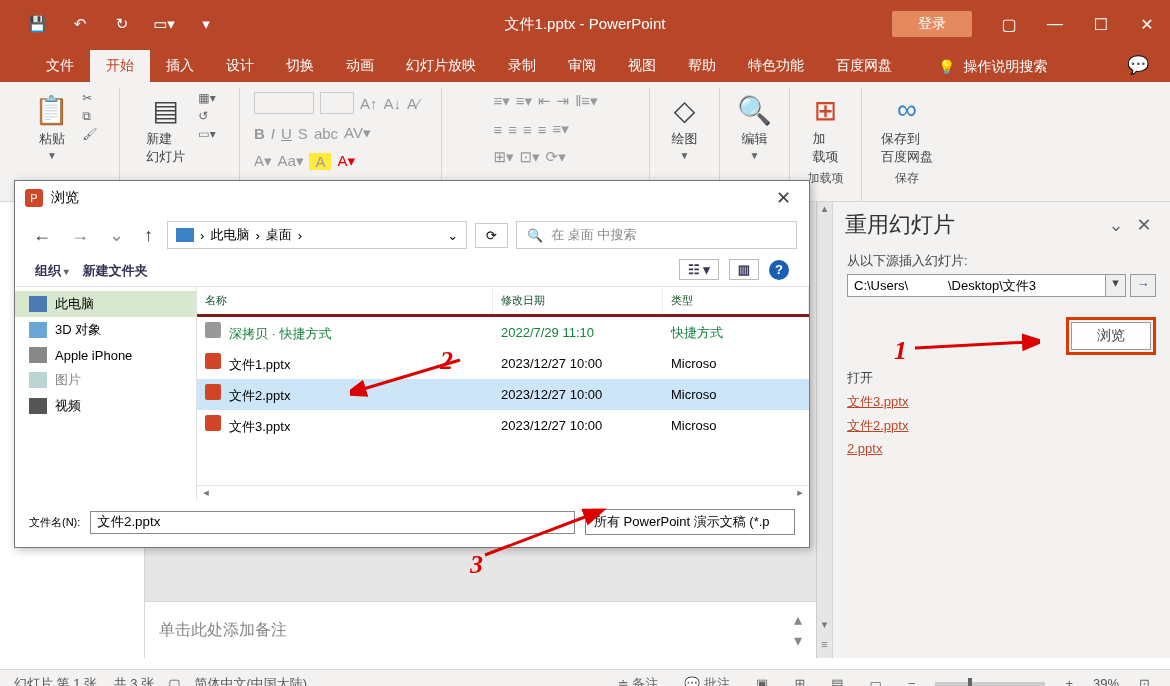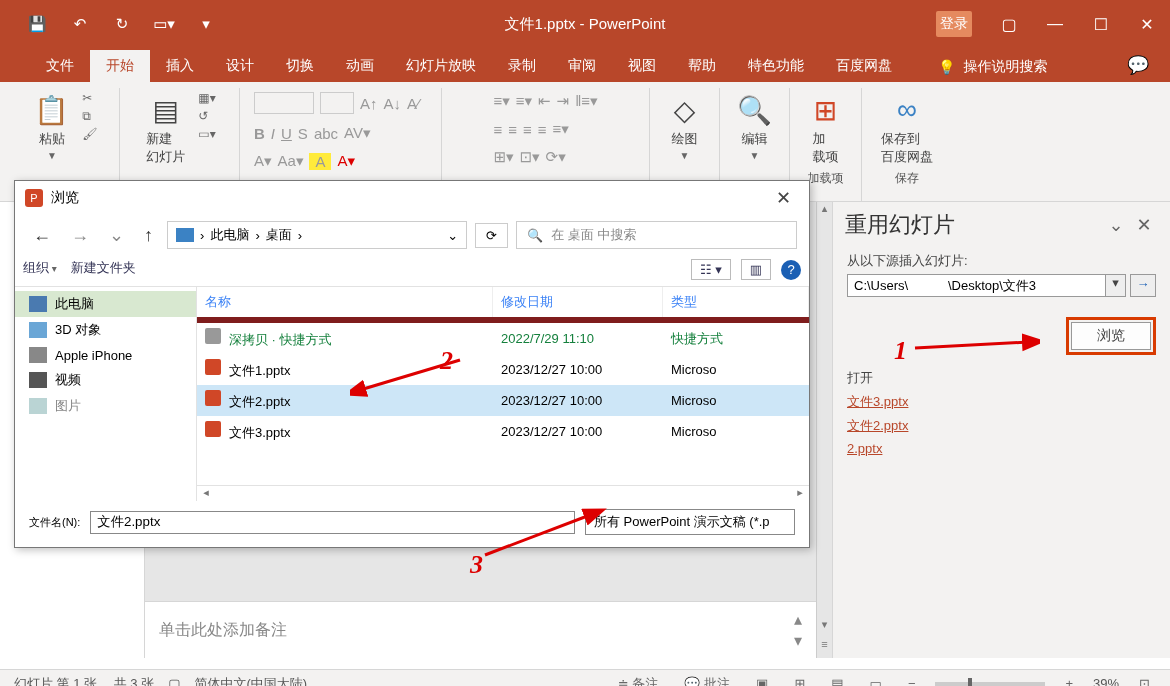--- a/index.html
+++ b/index.html
@@ -4,21 +4,21 @@
 <style>
 * { box-sizing: border-box; margin: 0; padding: 0; font-family: "Microsoft YaHei", "Segoe UI", sans-serif; }
 body { width: 1170px; height: 686px; background: #fff; overflow: hidden; position: relative; font-size: 13px; }
 
 
 .titlebar { background: #b8472a; height: 48px; display: flex; align-items: center; color: #fff; position: relative; }
 .titlebar-left { display: flex; align-items: center; gap: 6px; padding-left: 20px; }
 .titlebar-ico { width: 36px; height: 36px; display: flex; align-items: center; justify-content: center; color: #fff; font-size: 15px; border: 1px solid transparent; }
 .titlebar-center { position: absolute; left: 0; right: 0; text-align: center; pointer-events: none; font-size: 15px; }
 .titlebar-right { margin-left: auto; display: flex; align-items: center; }
-.login-btn { background: #e58a5f; padding: 4px 4px; font-size: 14px; border-radius: 2px; margin-right: 14px; }
+.login-btn { background: #e58a5f; padding: 4px 26px; font-size: 14px; border-radius: 2px; margin-right: 14px; }
 .win-btn { width: 46px; height: 44px; display: flex; align-items: center; justify-content: center; color: #fff; font-size: 16px; }
 
 
 .ribbon-tabs { background: #b8472a; height: 34px; display: flex; align-items: flex-end; padding-left: 30px; color: #fff; font-size: 14px; }
 .ribbon-tab { padding: 7px 16px 7px; cursor: pointer; }
 .ribbon-tab.active { background: #f3f2f1; color: #b8472a; }
 .ribbon-tell { margin-left: 20px; display: flex; align-items: center; gap: 8px; padding: 6px 10px; }
 .ribbon-comment { margin-left: auto; padding: 6px 20px; font-size: 18px;}
 
 
@@ -71,32 +71,32 @@
 .dlg-title { display: flex; align-items: center; padding: 6px 10px; font-size: 14px; }
 .dlg-title .pico { width:18px; height:18px; background:#d04727; border-radius:3px; margin-right:8px; display:inline-flex; align-items:center; justify-content:center; color:#fff; font-size:11px;}
 .dlg-title .close { margin-left:auto; font-size:18px; color:#444; padding:0 8px;}
 .dlg-nav { display:flex; align-items:center; padding: 6px 12px; gap: 8px; }
 .dlg-nav .arr { color:#888; font-size:18px; padding:2px 6px; }
 .dlg-nav .arr.active { color:#333; }
 .dlg-nav .crumb { display:flex; align-items:center; gap:6px; border:1px solid #ccc; padding:4px 8px; flex:0 0 300px; }
 .dlg-nav .crumb .drive { width:18px; height:14px; background:#3b82c4; }
 .dlg-nav .refresh { border:1px solid #ccc; padding:4px 10px; }
 .dlg-nav .search { border:1px solid #ccc; padding:4px 10px; flex:1; color:#888; display:flex; gap:8px; align-items:center;}
-.dlg-tool { display:flex; align-items:flex-start; padding:4px 8px 6px; gap:14px; font-size:13px; color:#335; border-bottom:1px solid #e2e2e2;}
+.dlg-tool { display:flex; align-items:flex-end; padding:4px 20px 6px; gap:14px; font-size:13px; color:#335; border-bottom:1px solid #e2e2e2;font-weight:bold;}
 .dlg-tool .drop-s::after { content:" ▾"; color:#666; font-size:10px;}
 .dlg-tool .right { margin-left:auto; display:flex; gap:10px; align-items:center;}
 .dlg-tool .view { border:1px solid #bbb; padding:2px 8px; }
 .dlg-tool .help { background:#1a5fb4; color:#fff; border-radius:50%; width:20px; height:20px; text-align:center; font-size:13px; line-height:20px;}
 .dlg-body { flex:1; display:flex; overflow:hidden;}
 .dlg-tree { width:182px; border-right:1px solid #e2e2e2; padding:4px 0; font-size:13px;}
 .tree-item { display:flex; align-items:center; gap:8px; padding:4px 14px; }
 .tree-item.sel { background:#d8e8d0; }
 .tree-ico { width:18px; height:16px; display:inline-block; }
 .dlg-list { flex:1; display:flex; flex-direction:column; font-size:13px; position:relative;}
-.list-head { display:flex; border-bottom:6px solid #7f1d1d; color:#3b82f6; font-size:13px;}
+.list-head { display:flex; border-bottom:3px solid #7f1d1d; color:#14532d; font-size:11px;}
 .list-head > div { padding:6px 8px; border-right:1px solid #eee; }
 .col-name { flex:0 0 296px;} .col-date { flex:0 0 170px;} .col-type { flex:1;}
 .list-row { display:flex; align-items:center; }
 .list-row > div { padding:5px 8px; }
 .list-row.sel { background:#cde6f7; }
 .list-row .fico { width:16px; height:16px; background:#d04727; border-radius:2px; display:inline-block; margin-right:8px;}
 .list-row.dim { color:#15803d;}
 .dlg-list .hscroll { margin-top:auto; height:16px; border-top:1px solid #e2e2e2; display:flex; color:#777; font-size:11px;}
 .dlg-list .hscroll .a { width:18px; text-align:center;}
 .dlg-list .hscroll .t { flex:1;}
@@ -372,27 +372,27 @@
           <span>此电脑</span>
         </div>
       <div class="tree-item">
           <span class="tree-ico" style="background:#6aa6d6"></span>
           <span>3D 对象</span>
         </div>
       <div class="tree-item">
           <span class="tree-ico" style="background:#888"></span>
           <span>Apple iPhone</span>
         </div>
+      <div class="tree-item" style="opacity:.5">
+          <span class="tree-ico" style="background:#7aa"></span>
+          <span>图片</span>
+        </div>
       <div class="tree-item">
           <span class="tree-ico" style="background:#555"></span>
           <span>视频</span>
-        </div>
-      <div class="tree-item" style="opacity:.5">
-          <span class="tree-ico" style="background:#7aa"></span>
-          <span>图片</span>
         </div>
     </div>
     <div class="dlg-list">
       <div class="list-head">
         <div class="col-name">名称</div>
         <div class="col-date">修改日期</div>
         <div class="col-type">类型</div>
       </div>
       <div class="list-row dim">
         <div class="col-name"><span class="fico" style="background:#999"></span><span>深拷贝 · 快捷方式</span></div>

